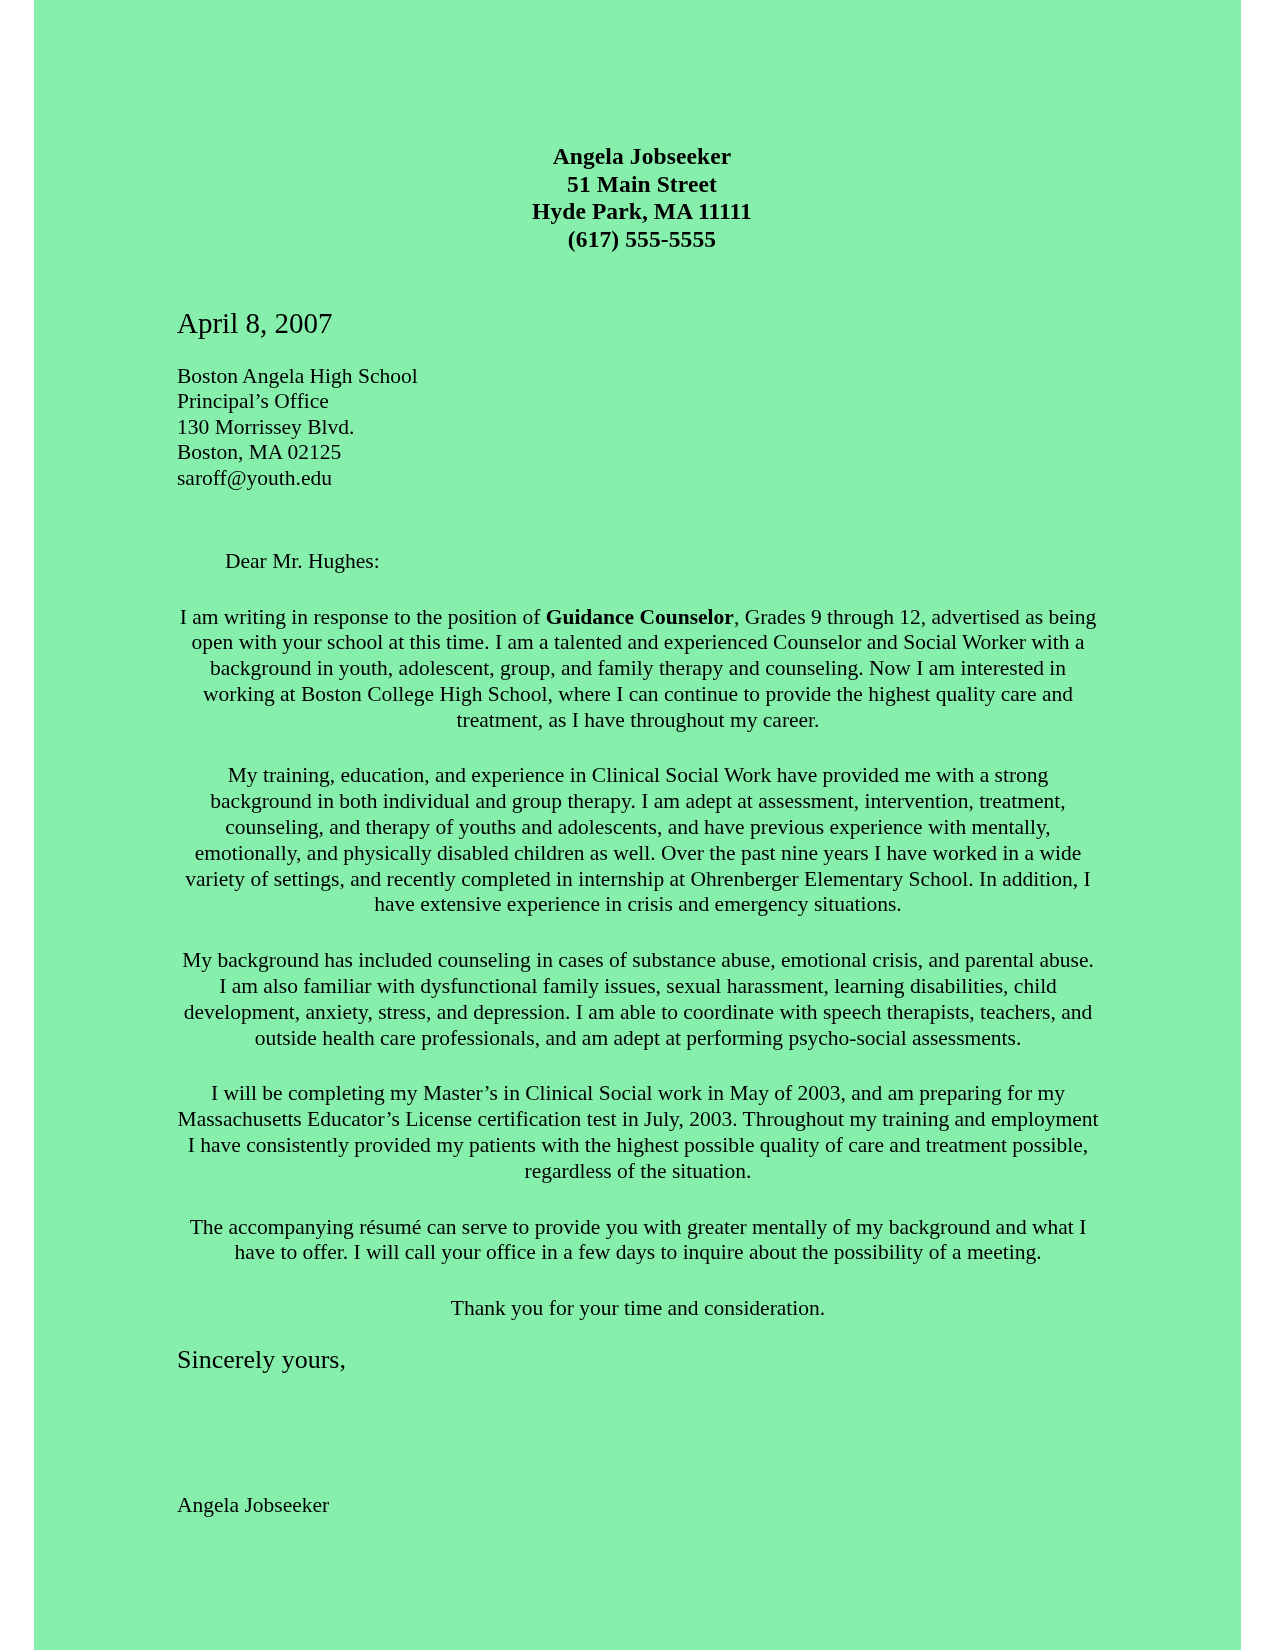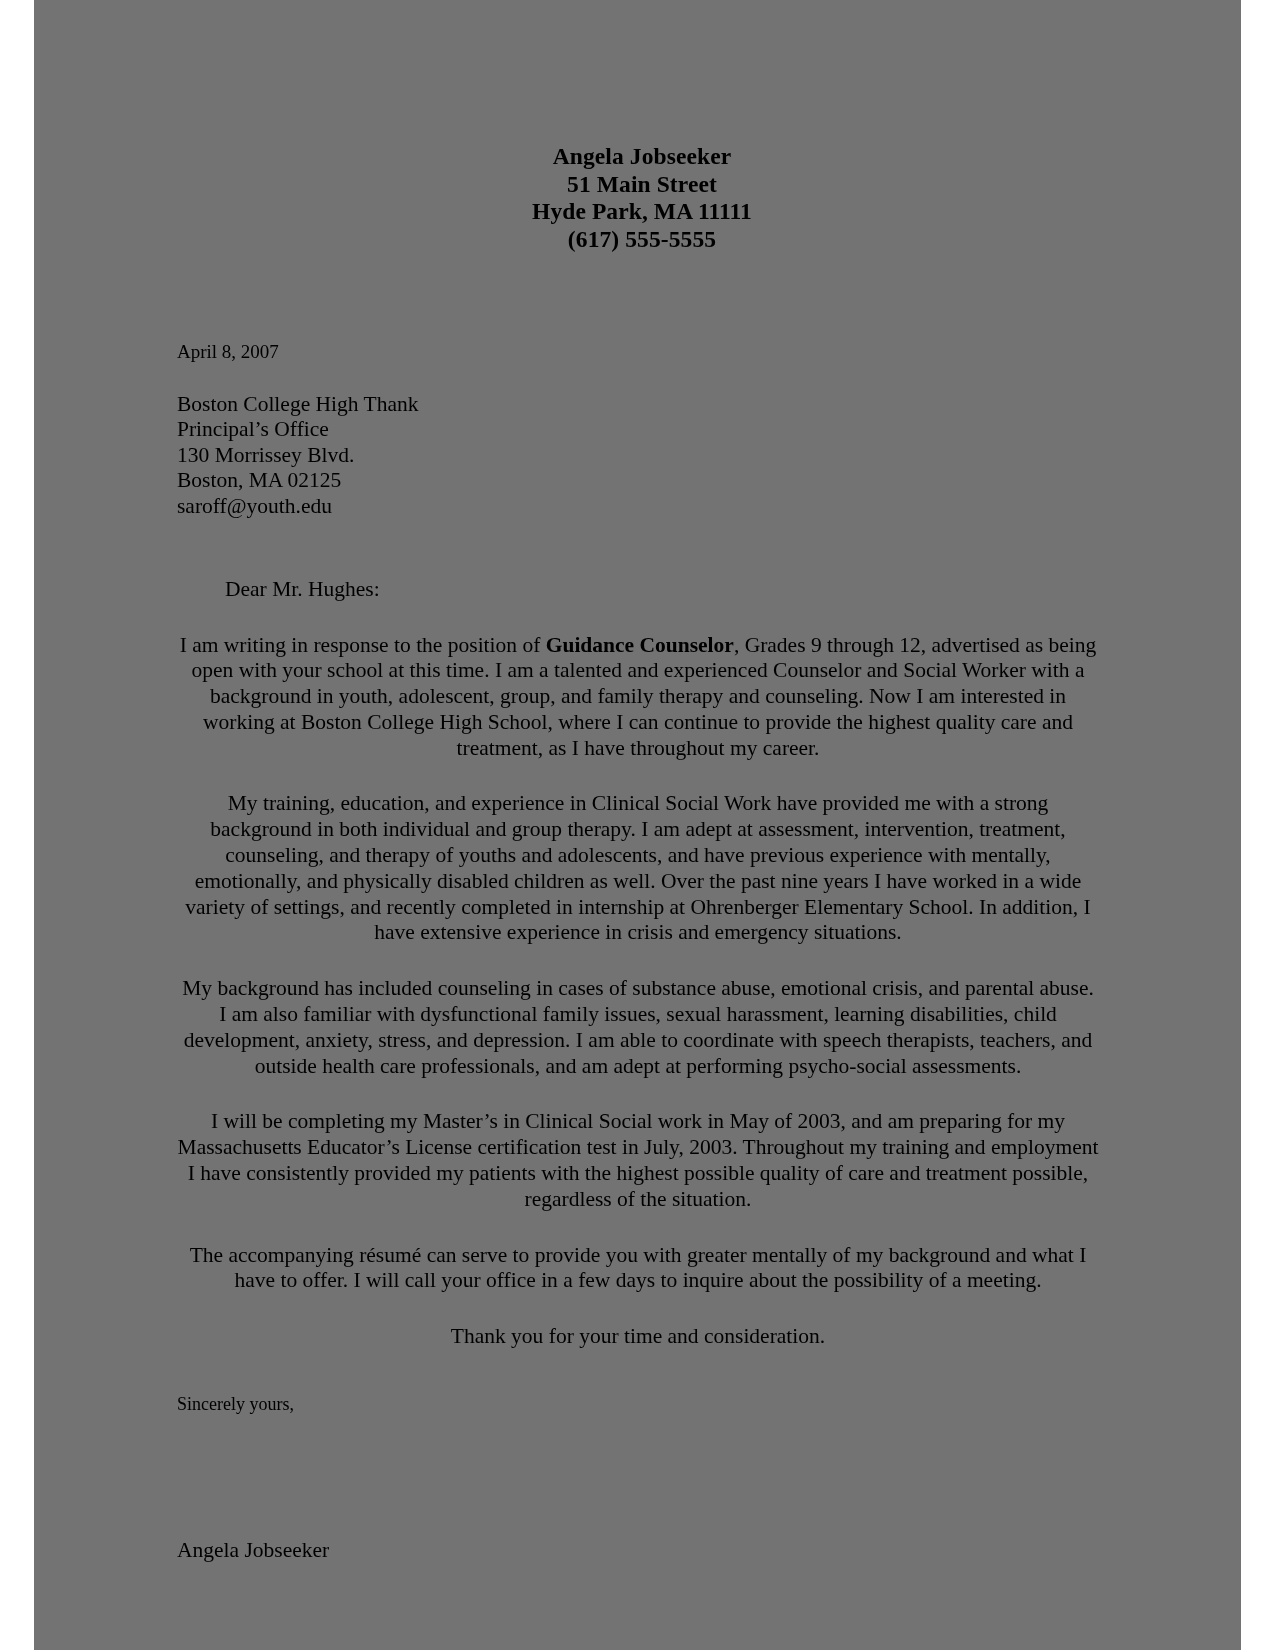--- a/index.html
+++ b/index.html
@@ -10,21 +10,21 @@
   }
   body {
     font-family: "Liberation Serif", "DejaVu Serif", serif;
     color: #000000;
   }
   .page {
     position: relative;
     width: 1207px;
     height: 1650px;
     margin: 0 auto;
-    background: #737373;
+    background: #86efac;
     box-sizing: border-box;
     overflow: hidden;
   }
   .sheet {
     position: absolute;
     left: 143px;
     top: 0;
     width: 930px;
   }
   
@@ -35,22 +35,22 @@
     line-height: 27.5px;
     margin-top: 143px;
     letter-spacing: 0.1px;
   }
   .letterhead .lh-line {
     display: block;
     white-space: nowrap;
   }
   
   .date-line {
-    margin-top: 86px;
-    font-size: 19px;
+    margin-top: 58px;
+    font-size: 29px;
     line-height: 25.5px;
   }
   .recipient {
     margin-top: 27px;
     font-size: 21.5px;
     line-height: 25.5px;
   }
   .recipient .addr-line {
     display: block;
     white-space: nowrap;
@@ -65,22 +65,22 @@
     margin-top: 30px;
     font-size: 21.5px;
     line-height: 25.8px;
     text-align: center;
     width: 922px;
   }
   .para b, .para .bold {
     font-weight: bold;
   }
   .signoff {
-    margin-top: 42px;
-    font-size: 18px;
+    margin-top: 25px;
+    font-size: 26px;
     line-height: 25.5px;
   }
   .signature-name {
     margin-top: 120px;
     font-size: 21.5px;
     line-height: 25.5px;
   }
 </style>
 </head>
 <body>
@@ -91,21 +91,21 @@
     <div class="letterhead">
       <span class="lh-line">Angela Jobseeker</span>
       <span class="lh-line">51 Main Street</span>
       <span class="lh-line">Hyde Park, MA 11111</span>
       <span class="lh-line">(617) 555-5555</span>
     </div>
 
     <div class="date-line">April 8, 2007</div>
 
     <div class="recipient">
-      <span class="addr-line">Boston College High Thank</span>
+      <span class="addr-line">Boston Angela High School</span>
       <span class="addr-line">Principal’s Office</span>
       <span class="addr-line">130 Morrissey Blvd.</span>
       <span class="addr-line">Boston, MA 02125</span>
       <span class="addr-line">saroff@youth.edu</span>
     </div>
 
     <div class="salutation">Dear Mr. Hughes:</div>
 
     <p class="para"><span>I am writing in response to the position of </span><span class="bold">Guidance Counselor</span><span>, Grades 9 through 12, advertised as being open with your school at this time.  I am a talented and experienced Counselor and Social Worker with a background in youth, adolescent, group, and family therapy and counseling.  Now I am interested in working at Boston College High School, where I can continue to provide the highest quality care and treatment, as I have throughout my career.</span></p>
 

